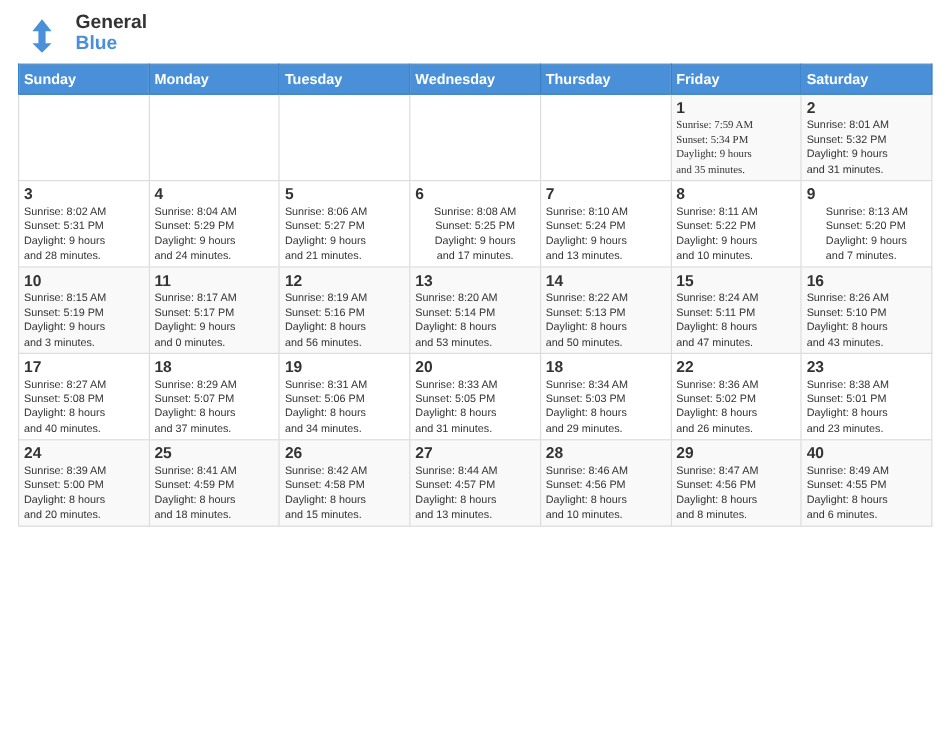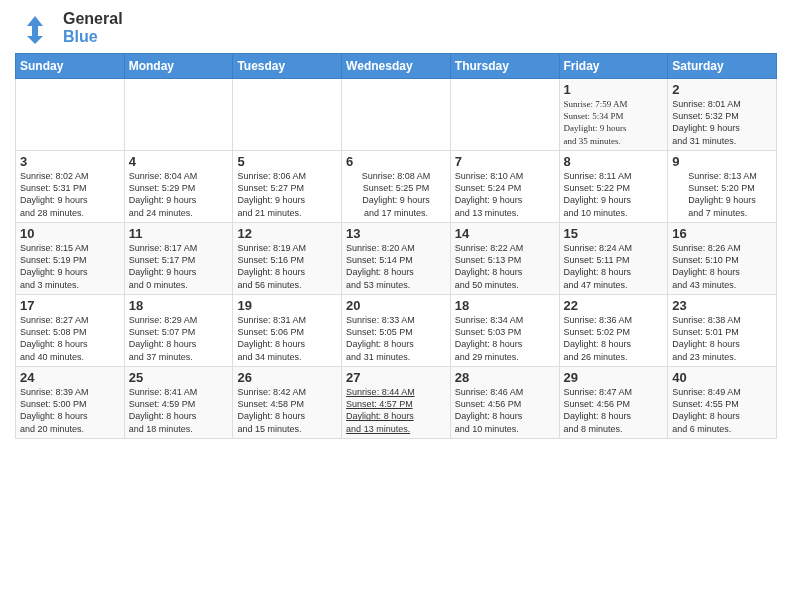--- a/index.html
+++ b/index.html
@@ -303,21 +303,21 @@
           </td>
           <td>
             <span class="day-number">26</span>
             <div class="day-info" style="white-space: pre-line;">Sunrise: 8:42 AM
 Sunset: 4:58 PM
 Daylight: 8 hours
 and 15 minutes.</div>
           </td>
           <td>
             <span class="day-number">27</span>
-            <div class="day-info" style="white-space: pre-line; text-decoration: underline;">Sunrise: 8:44 AM
+            <div class="day-info" style="white-space: pre-line;">Sunrise: 8:44 AM
 Sunset: 4:57 PM
 Daylight: 8 hours
 and 13 minutes.</div>
           </td>
           <td>
             <span class="day-number">28</span>
             <div class="day-info" style="white-space: pre-line;">Sunrise: 8:46 AM
 Sunset: 4:56 PM
 Daylight: 8 hours
 and 10 minutes.</div>

